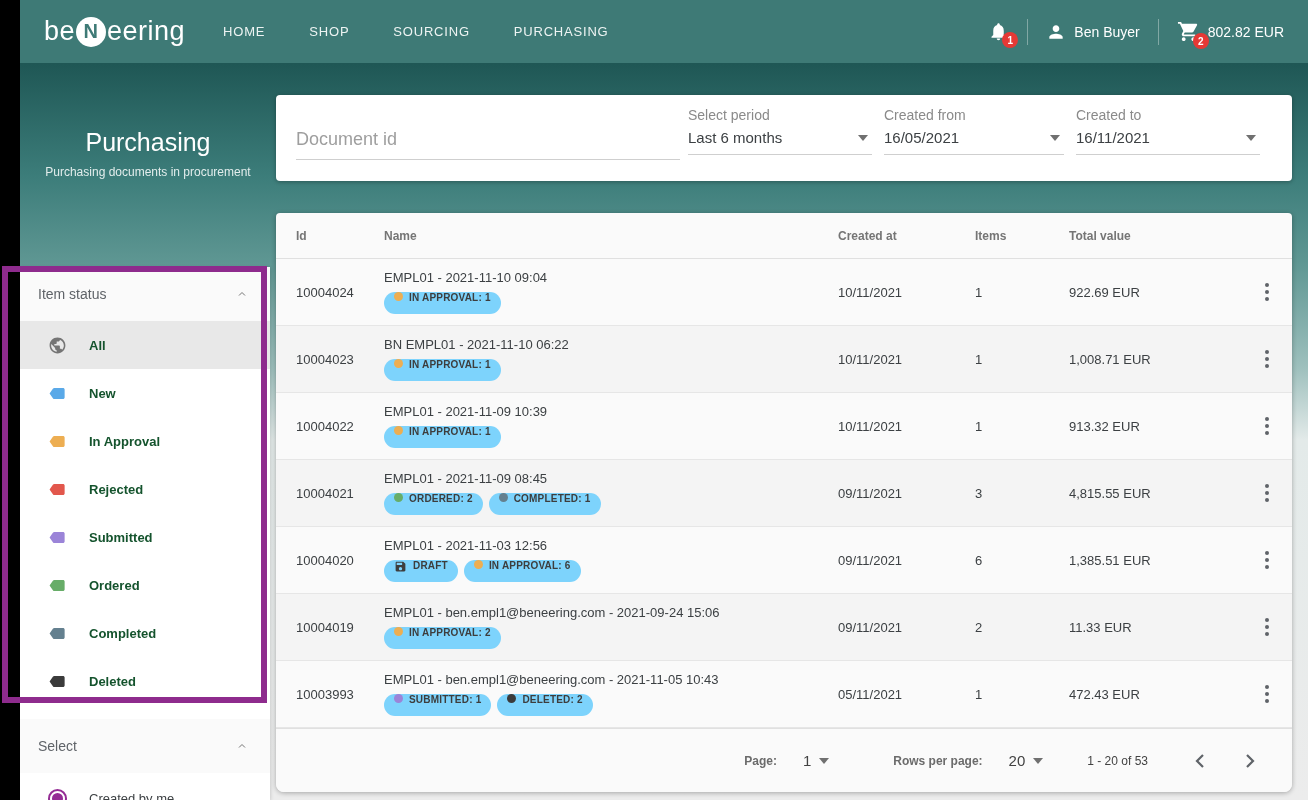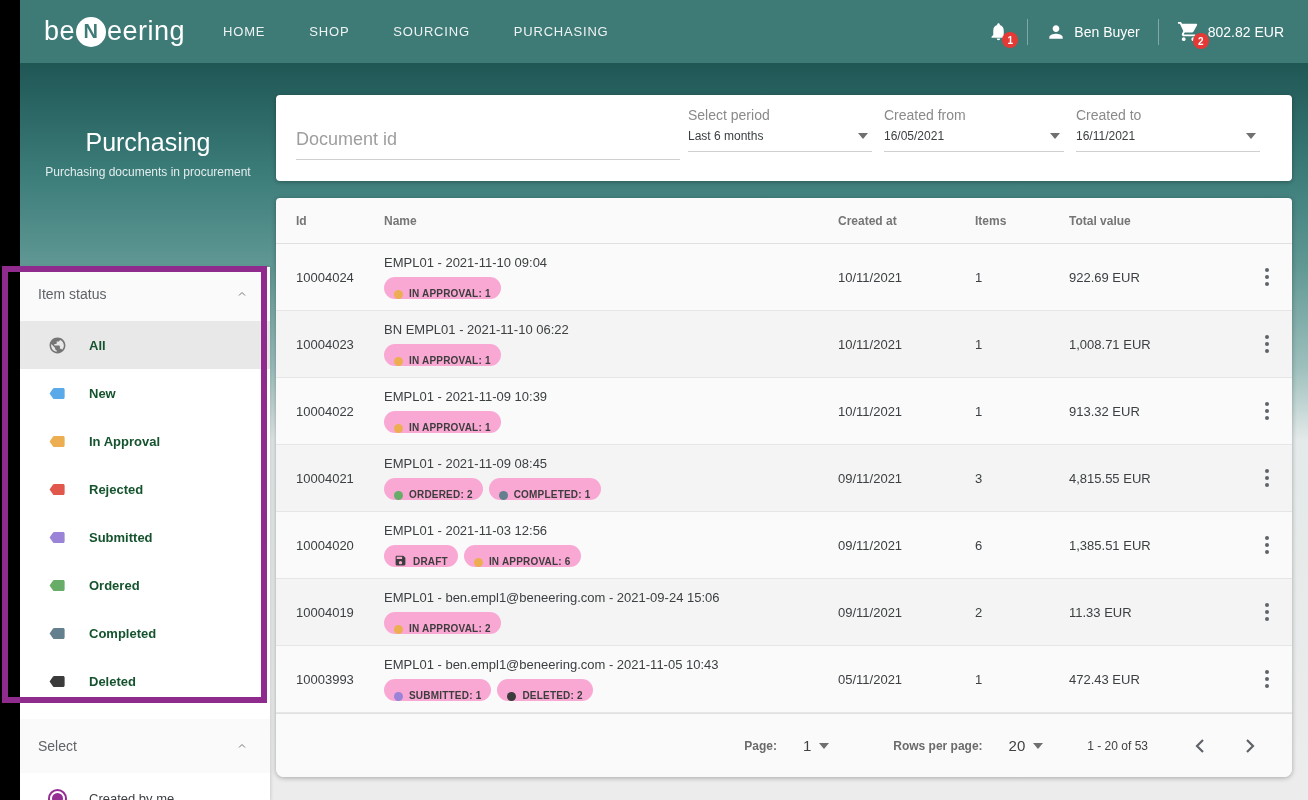--- a/index.html
+++ b/index.html
@@ -43,37 +43,37 @@
   .radio::after { content:""; position:absolute; inset:2px; border-radius:50%; background:#952d95; }
   .filter-option-label { font-size:13px; color:#3c4043; }
 
   
   .highlight-box { position:absolute; left:2px; top:266px; width:265px; height:437px; border:6px solid #8e2b8d; z-index:50; pointer-events:none; }
 
   
   .filter-card { position:absolute; left:276px; top:95px; width:1016px; height:86px; background:#fff; border-radius:4px; box-shadow:0 1px 4px rgba(0,0,0,.3); z-index:15; }
   .f-field { position:absolute; }
   .f-label { font-size:14px; color:#8a8a8a; margin-bottom:6px; }
-  .f-value { font-size:12px; color:#3c4043; display:flex; align-items:center; justify-content:space-between; padding-bottom:8px; border-bottom:1px solid #cfcfcf; cursor:pointer; }
+  .f-value { font-size:15px; color:#3c4043; display:flex; align-items:center; justify-content:space-between; padding-bottom:8px; border-bottom:1px solid #cfcfcf; cursor:pointer; }
   .tri { width:0; height:0; border-left:5px solid transparent; border-right:5px solid transparent; border-top:6px solid #707070; margin-right:4px; }
   .doc-input { border:none; outline:none; border-bottom:1px solid #cfcfcf; width:384px; font-size:18px; color:#3c4043; padding:4px 0 9px; background:transparent; font-family:"Liberation Sans", sans-serif; }
   .doc-input::placeholder { color:#9e9e9e; }
 
   
-  .table-card { position:absolute; left:276px; top:198px; width:1016px; height:579px; background:#fafafa; border-radius:4px 4px 8px 8px; box-shadow:0 1px 5px rgba(0,0,0,.3); z-index:15; overflow:hidden; display:flex; flex-direction:column; }
+  .table-card { position:absolute; left:276px; top:213px; width:1016px; height:579px; background:#fafafa; border-radius:4px 4px 8px 8px; box-shadow:0 1px 5px rgba(0,0,0,.3); z-index:15; overflow:hidden; display:flex; flex-direction:column; }
   .t-grid { display:grid; grid-template-columns:88px 454px 137px 94px 172px 1fr; padding-left:20px; align-items:center; }
   .t-head { height:46px; border-bottom:1px solid #e0e0e0; }
   .t-head .col { font-size:12px; font-weight:700; color:#757575; }
   .t-row { height:67px; border-bottom:1px solid #e6e6e6; background:#fafafa; }
   .t-row:nth-child(even) { background:#f4f4f4; }
   .cell { font-size:13px; color:#3c4043; }
   .name-cell { display:flex; flex-direction:column; justify-content:center; gap:7px; padding-right:10px; }
   .name-title { font-size:13px; color:#3c4043; }
   .chip-line { display:flex; gap:6px; }
-  .chip { display:inline-flex; align-items:flex-end; gap:6px; height:22px; padding:0 10px; border-radius:11px; background:#f9a8d4; font-size:10px; font-weight:700; color:#3d3d3d; letter-spacing:.2px; }
+  .chip { display:inline-flex; align-items:flex-start; gap:6px; height:22px; padding:0 10px; border-radius:11px; background:#7dd3fc; font-size:10px; font-weight:700; color:#3d3d3d; letter-spacing:.2px; }
   .chip-dot { width:9px; height:9px; border-radius:50%; }
   .chip-save { width:13px; height:13px; fill:#3d3d3d; }
   .menu-cell { display:flex; justify-content:center; }
   .kebab { display:flex; flex-direction:column; gap:3px; cursor:pointer; padding:6px; }
   .kebab i { width:4px; height:4px; border-radius:50%; background:#5f6368; display:block; }
 
   
   .t-footer { margin-top:auto; height:64px; border-top:1px solid #e0e0e0; display:flex; align-items:center; justify-content:flex-end; gap:26px; padding-right:30px; background:#fafafa; }
   .pg-label { font-size:12px; font-weight:700; color:#6b6b6b; }
   .pg-select { display:flex; align-items:center; gap:8px; font-size:15px; color:#424242; cursor:pointer; }

